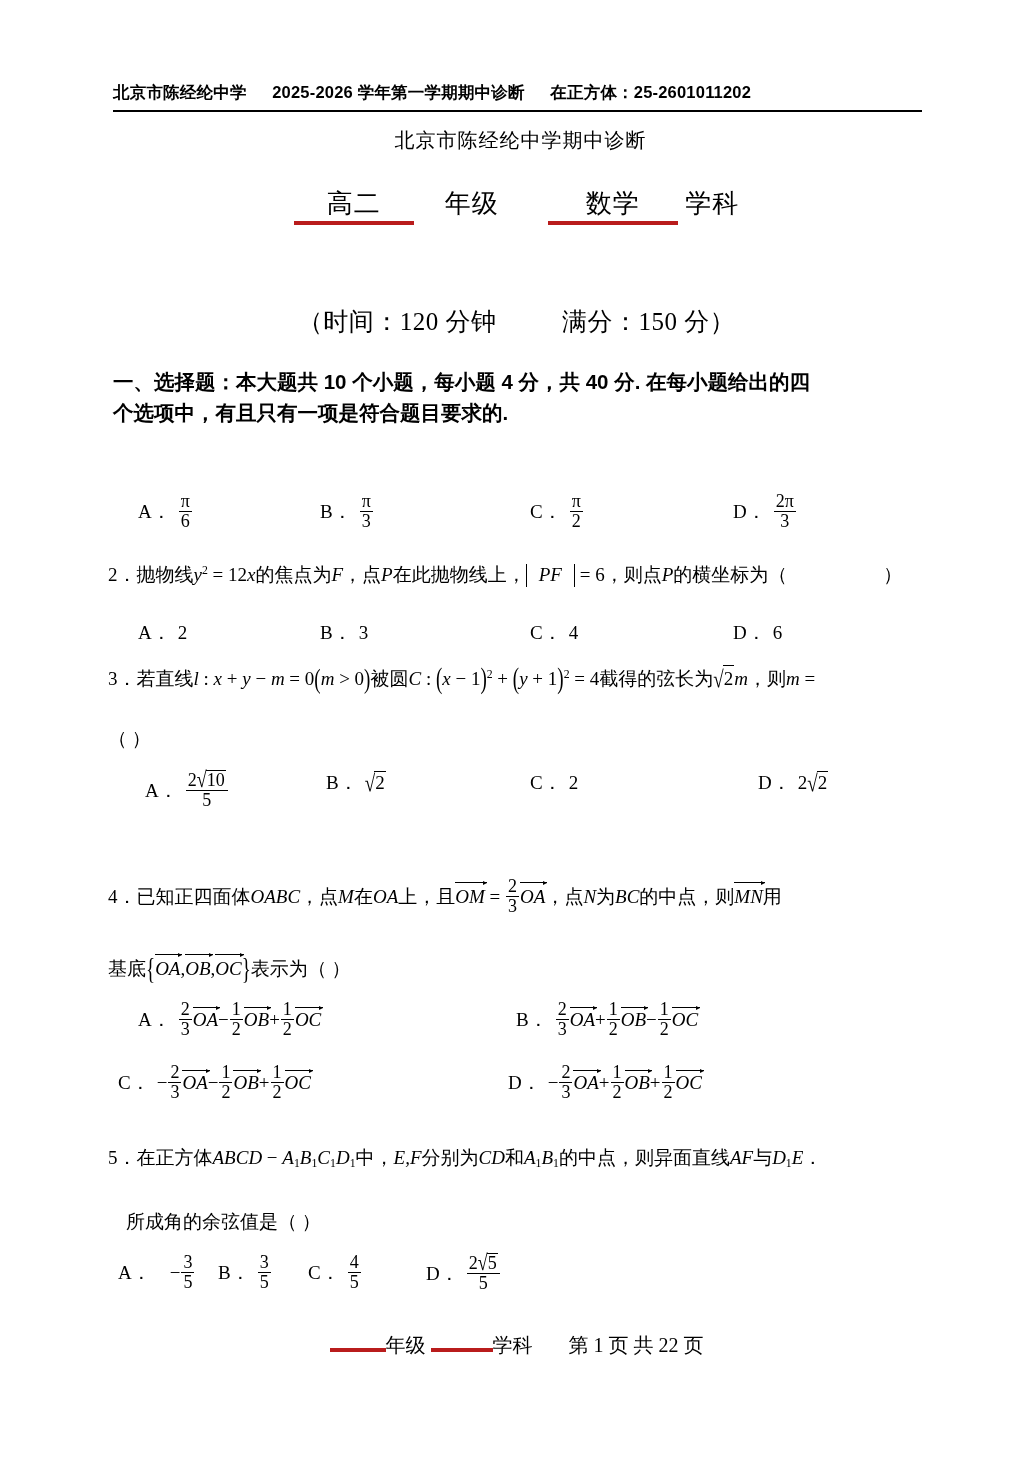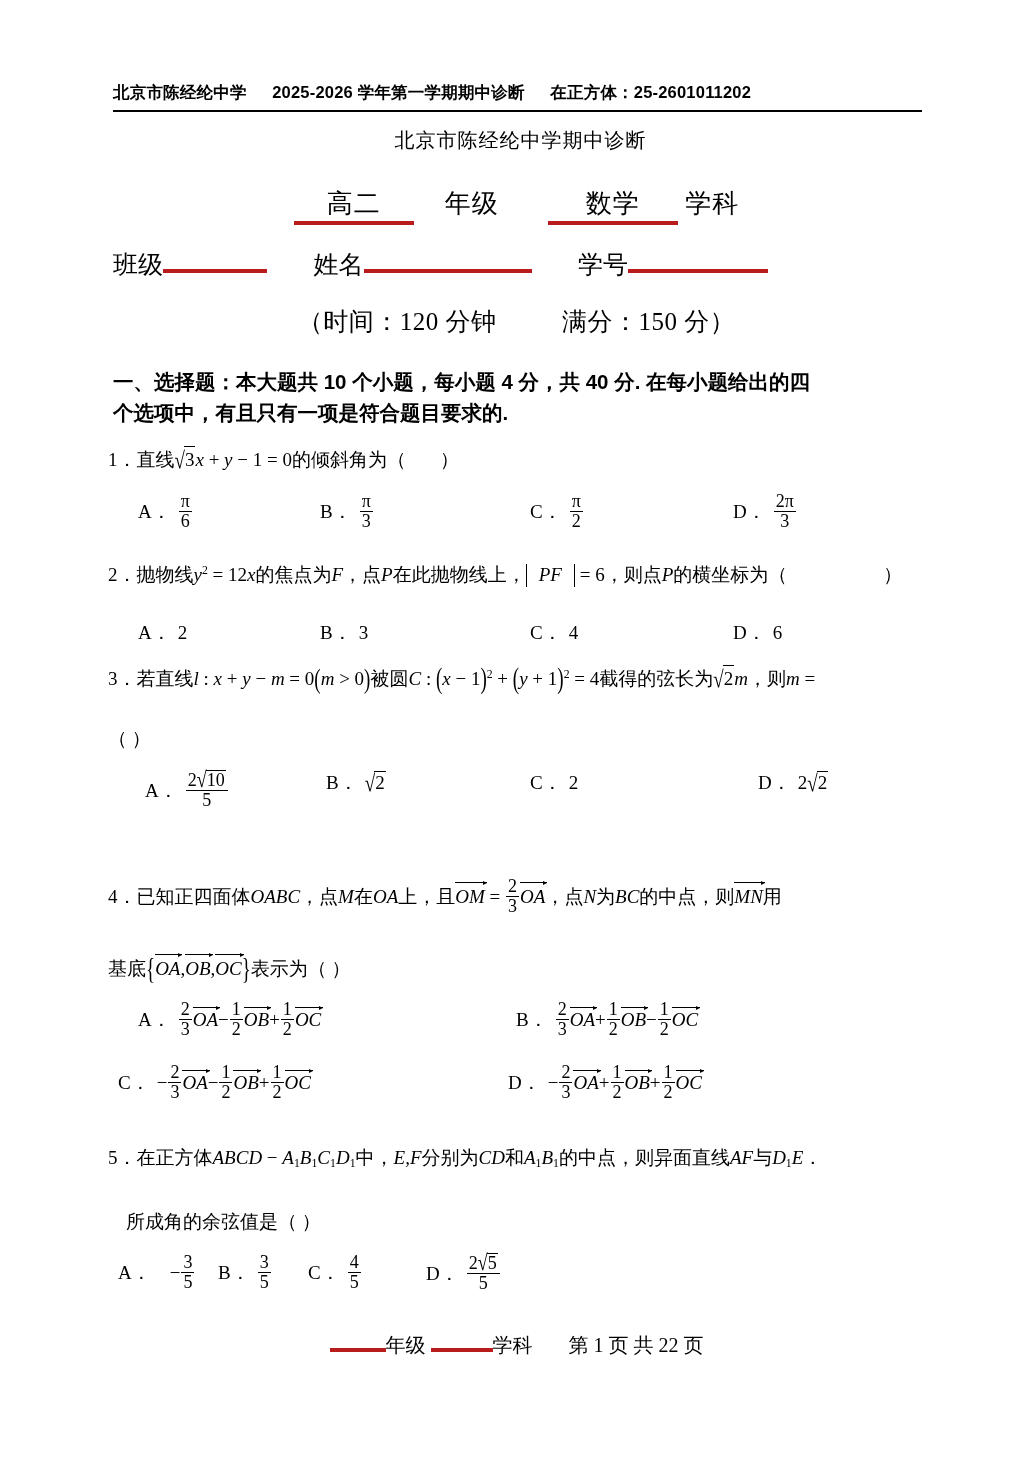--- a/index.html
+++ b/index.html
@@ -222,44 +222,32 @@
 
   <div class="grade-line">
     <span class="ul u-grade">高二</span>
     <span class="sp-sm"></span>
     <span>年级</span>
     <span class="sp-md"></span>
     <span class="ul u-subject">数学</span>
     <span>学科</span>
   </div>
 
-  <div class="info-line">
-    <span>班级</span><span class="ul u-class"></span>
-    <span class="sp-md"></span>
-    <span>姓名</span><span class="ul u-name"></span>
-    <span class="sp-md"></span>
-    <span>学号</span><span class="ul u-id"></span>
-  </div>
 
   <div class="time-line">
     <span>（时间：</span><span>120 分钟</span>
     <span class="gap"></span>
     <span>满分：</span><span>150 分）</span>
   </div>
 
   <div class="section-head">
     <div>一、选择题：本大题共 10 个小题，每小题 4 分，共 40 分. 在每小题给出的四</div>
     <div>个选项中，有且只有一项是符合题目要求的.</div>
   </div>
 
-  <div class="q" style="top:446px;">
-    <div class="qtext">
-      <span>1．</span><span>直线</span><span class="rad"><span class="sign">√</span><span class="body"><i class="mn">3</i></span></span><i class="m">x</i> + <i class="m">y</i> <span class="mn">−</span> 1 = 0<span>的倾斜角为（</span><span class="sp-md"></span><span>）</span>
-    </div>
-  </div>
   <div class="opts" style="top:492px; height:58px;">
     <div class="opt" style="left:30px;">
       <span class="lbl">A．</span><span class="frac"><span class="num">π</span><span class="den">6</span></span>
     </div>
     <div class="opt" style="left:212px;">
       <span class="lbl">B．</span><span class="frac"><span class="num">π</span><span class="den">3</span></span>
     </div>
     <div class="opt" style="left:422px;">
       <span class="lbl">C．</span><span class="frac"><span class="num">π</span><span class="den">2</span></span>
     </div>

